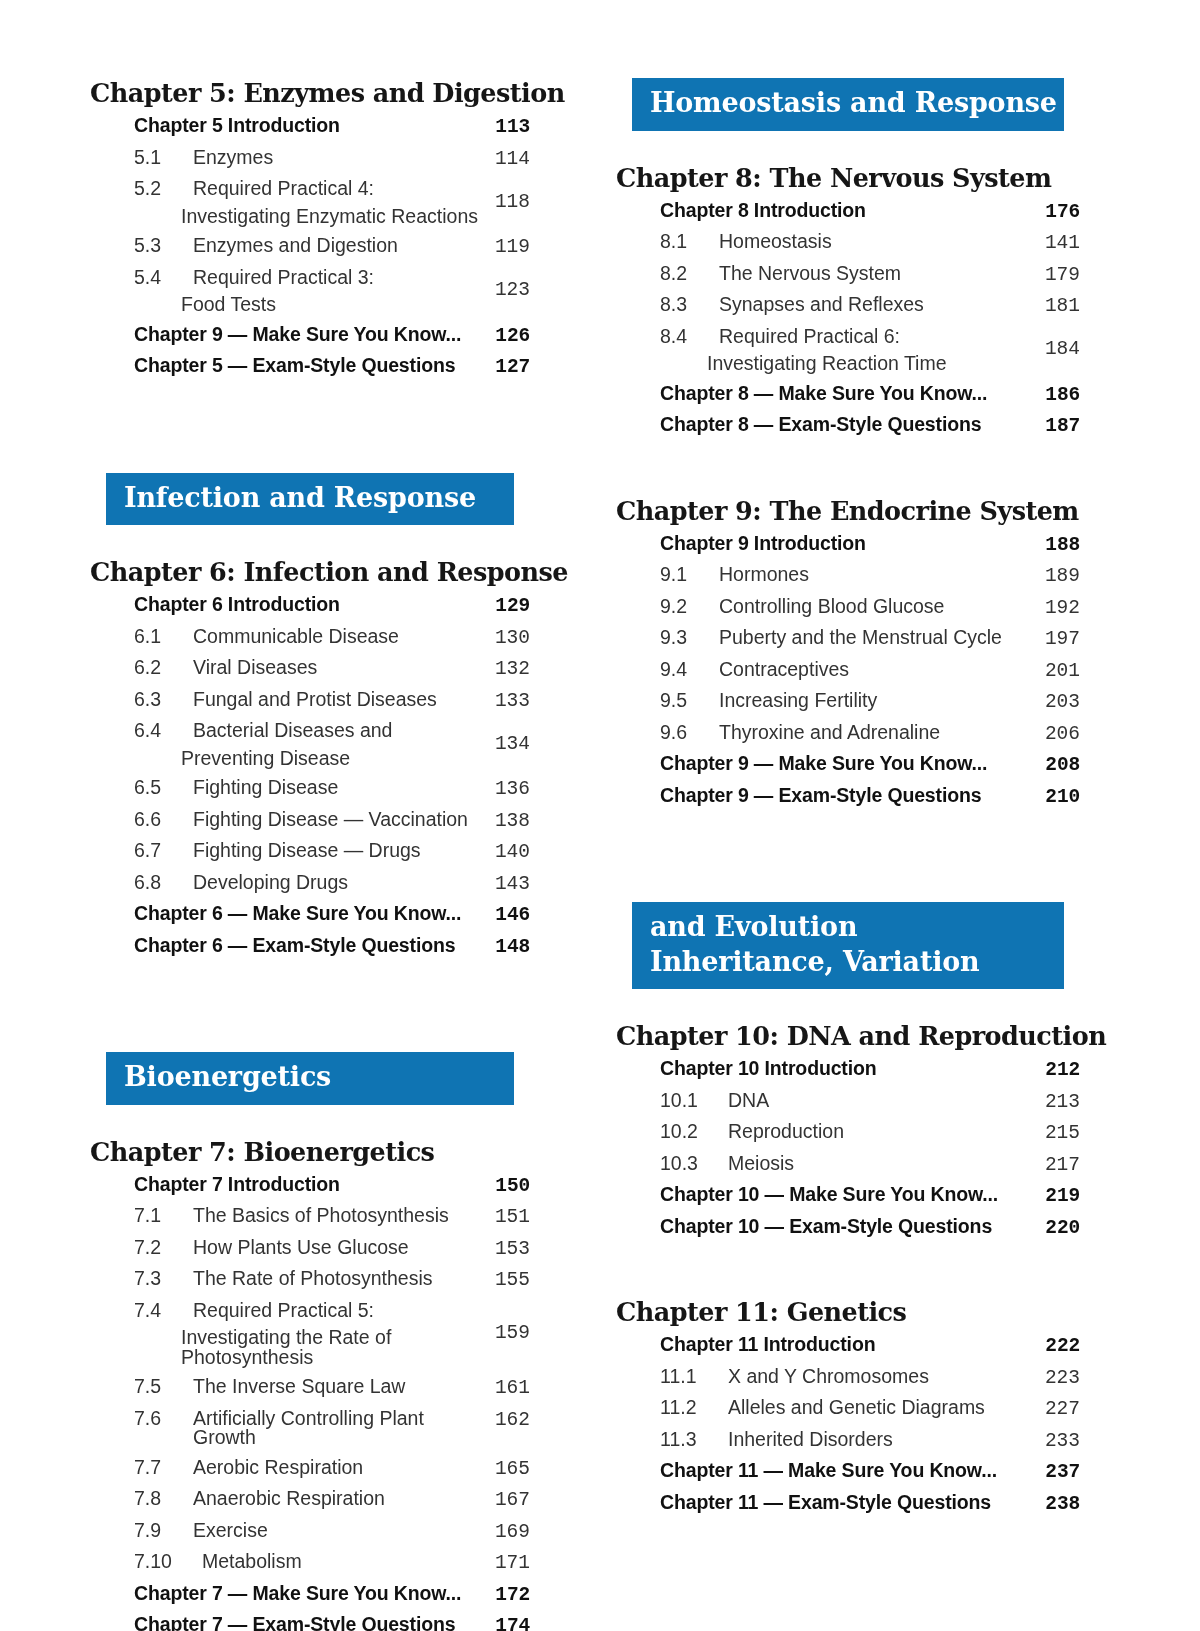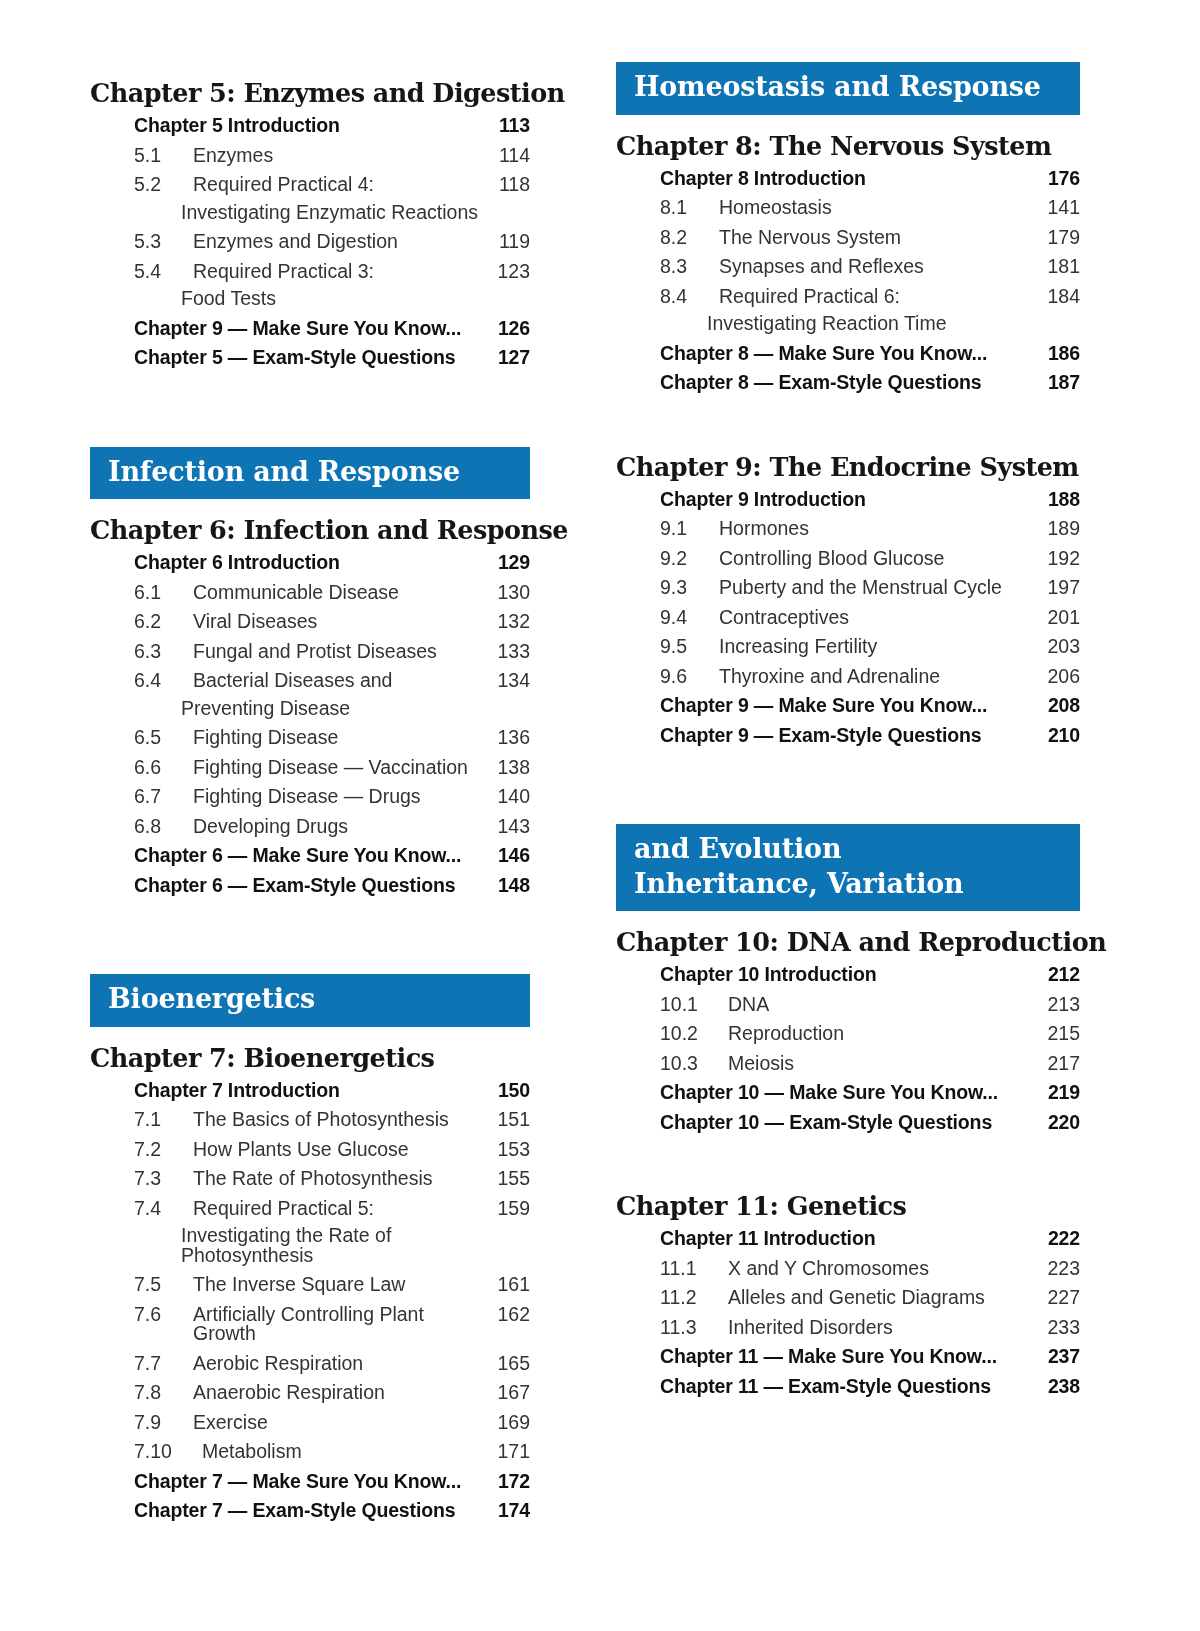--- a/index.html
+++ b/index.html
@@ -41,21 +41,21 @@
   
   .banner {
     background: #0F74B3;
     color: #ffffff;
     font-family: "DejaVu Serif", "Liberation Serif", serif;
     font-weight: bold;
     font-size: 27px;
     line-height: 1.28;
     letter-spacing: -0.2px;
     padding: 8px 0 10px 18px;
-    margin: 0;
+    margin: 16px;
   }
   .banner-line { display: block; white-space: pre; }
 
   
   .chapter-title {
     font-family: "DejaVu Serif", "Liberation Serif", serif;
     font-weight: bold;
     font-size: 25.5px;
     letter-spacing: -0.55px;
     color: #161616;
@@ -94,28 +94,29 @@
     min-width: 47px;
     padding-right: 12px;
   }
   .num-wide { min-width: 56px; }
   .label { flex: 1 1 auto; }
   .page-no {
     flex: 0 0 auto;
     text-align: right;
     padding-left: 14px;
     white-space: nowrap;
+    font-family: Liberation Mono, monospace;
   }
 
   
   .row.two-line { padding-bottom: 5px; }
   .row.two-line .row-body { flex-direction: column; align-items: flex-start; }
   .two-line .line1 { display: flex; }
   .two-line .line2 { padding-left: 47px; padding-top: 8px; }
-  .row.two-line { align-items: flex-start; }
+  .row.two-line { align-items: center; }
   .row.two-line .page-no { padding-bottom: 0px; }
 
   .gap-lg { height: 74px; }
   .gap-md { height: 38px; }
 </style>
 </head>
 <body>
 
 <div class="page">
   <div class="columns">

